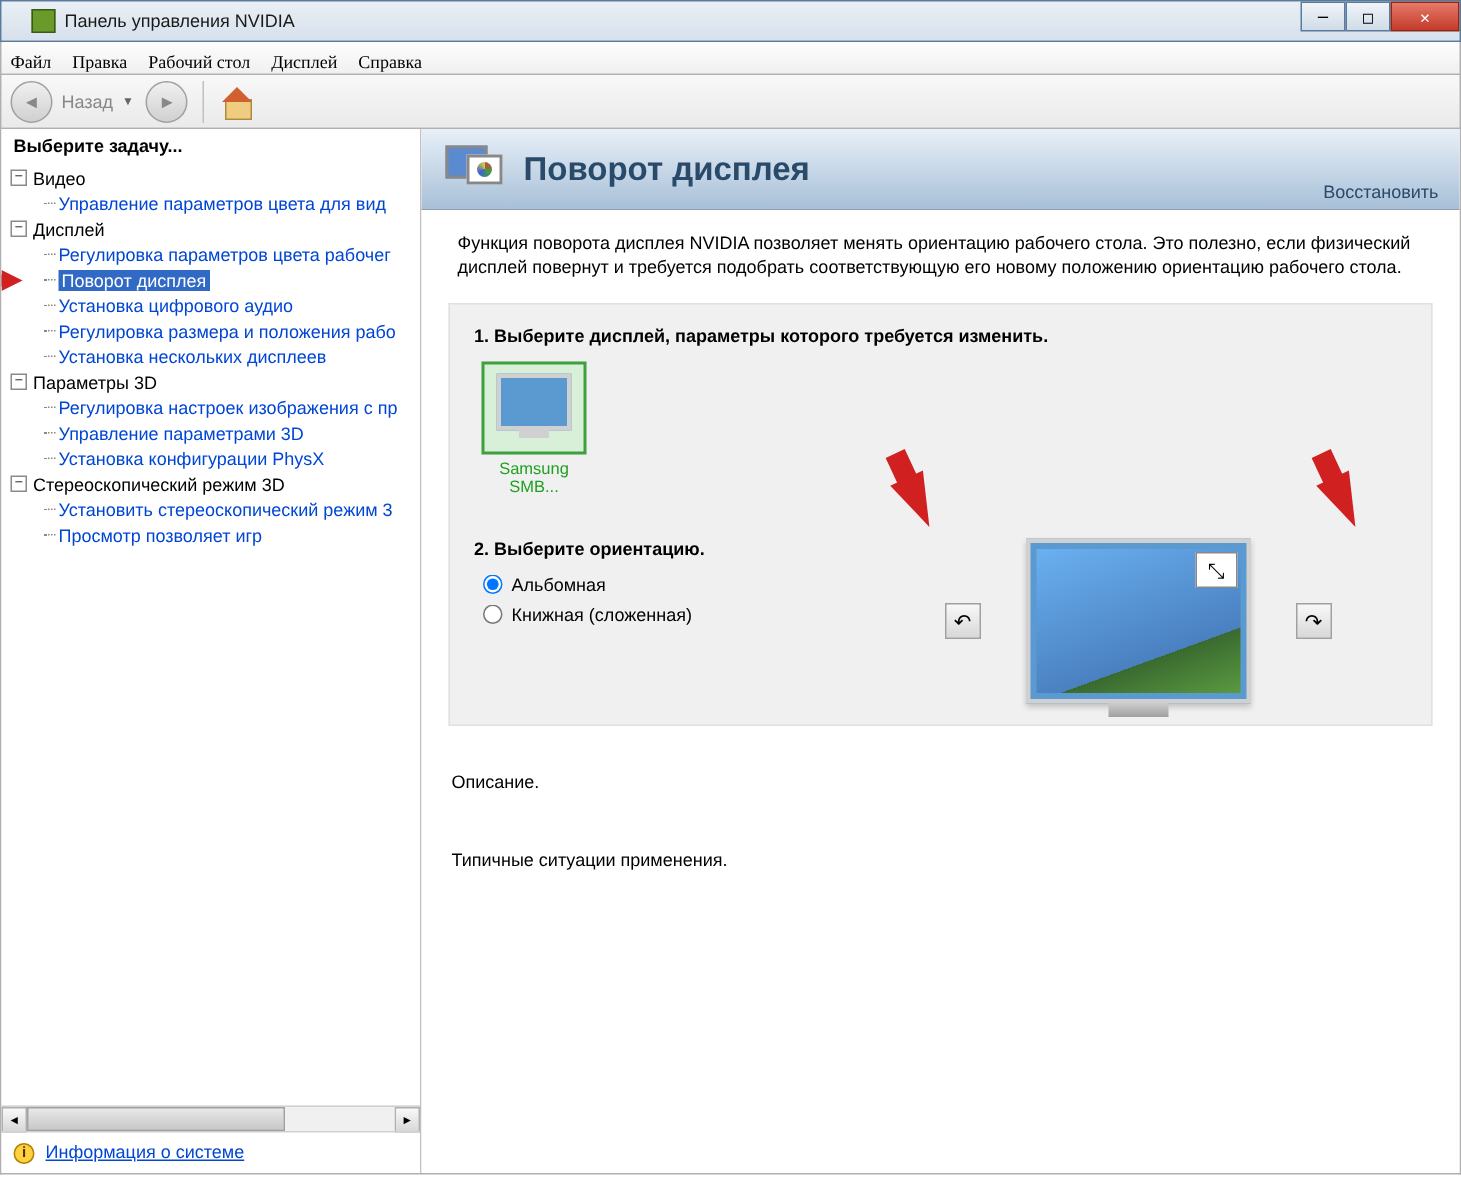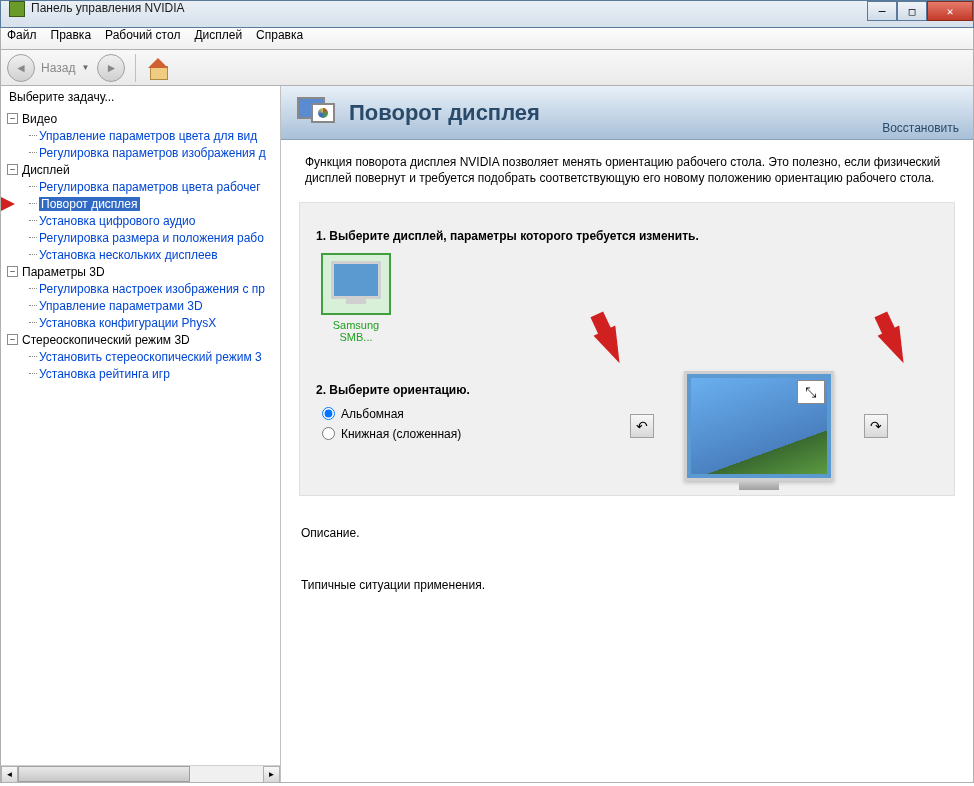--- a/index.html
+++ b/index.html
@@ -1,45 +1,45 @@
 <!DOCTYPE html>
 <html><head>
 <meta charset="utf-8">
 <style>
 * { box-sizing: border-box; margin: 0; padding: 0; }
 body { font-family: "Segoe UI", Tahoma, sans-serif; font-size: 12px; background: #fff; width: 974px; height: 786px; overflow: hidden; }
 
 
-.titlebar { height: 28px; background: linear-gradient(#e9eff5, #d7e1ec); border: 1px solid #5a7a9c; display: flex; align-items: flex-start; padding: 0 8px; position: relative; }
+.titlebar { height: 28px; background: linear-gradient(#e9eff5, #d7e1ec); border: 1px solid #5a7a9c; display: flex; align-items: center; padding: 0 20px; position: relative; }
 .titlebar-icon { width: 16px; height: 16px; background: #6a9a2a; border: 1px solid #3a5a1a; margin-right: 6px; }
 .titlebar-text { color: #1a1a1a; font-size: 12px; }
 .winbtns { position: absolute; right: 0; top: 0; display: flex; }
 .winbtn { width: 30px; height: 20px; border: 1px solid #5a7a9c; background: linear-gradient(#f0f4f8,#d0dce8); display: flex; align-items: center; justify-content: center; font-family: monospace; font-size: 11px; }
 .winbtn.close { width: 46px; background: linear-gradient(#e67a6a,#c33a2a); color: #fff; border-color: #8a2a1a; }
 
 
-.menubar { height: 22px; background: linear-gradient(#fdfdfd,#f0f0f0); border: 1px solid #b0b0b0; border-top: none; display: flex; align-items: flex-start; padding: 0 6px; gap: 14px; }
+.menubar { height: 22px; background: linear-gradient(#fdfdfd,#f0f0f0); border: 1px solid #b0b0b0; border-top: none; display: flex; align-items: flex-end; padding: 0 6px; gap: 14px; font-family: Liberation Serif, serif; }
 .menuitem { font-size: 12px; color: #000; cursor: default; }
 
 
 .toolbar { height: 36px; background: linear-gradient(#f8f8f8,#eaeaea); border: 1px solid #b0b0b0; border-top: none; display: flex; align-items: center; padding: 0 6px; gap: 6px; }
 .navbtn { width: 28px; height: 28px; border-radius: 50%; background: linear-gradient(#f0f0f0,#d0d0d0); border: 1px solid #a0a0a0; display: flex; align-items: center; justify-content: center; color: #888; }
 .navlabel { color: #888; font-size: 12px; }
 .dropdown-arrow { width: 10px; color: #666; font-size: 8px; }
 .sep { width: 1px; height: 28px; background: #c0c0c0; margin: 0 4px; }
 .home-icon { width: 24px; height: 24px; position: relative; }
 .home-icon::before { content: ""; position: absolute; left: 4px; top: 10px; width: 16px; height: 12px; background: #f0cc80; border: 1px solid #b08a40; }
 .home-icon::after { content: ""; position: absolute; left: 2px; top: 2px; width: 0; height: 0; border-left: 10px solid transparent; border-right: 10px solid transparent; border-bottom: 10px solid #d06030; }
 
 
 .main { display: flex; height: 697px; border: 1px solid #b0b0b0; border-top: none; }
 
 
 .sidebar { width: 280px; background: #fff; border-right: 1px solid #c0c0c0; display: flex; flex-direction: column; }
-.sidebar-title { padding: 4px 8px; font-weight: normal; font-size: 12px; }
+.sidebar-title { padding: 4px 8px; font-weight: bold; font-size: 12px; }
 .tree { flex: 1; overflow: hidden; padding: 2px 0; }
 .tree-node { white-space: nowrap; }
 .tree-row { display: flex; align-items: center; height: 17px; padding-left: 6px; }
 .tree-toggle { width: 11px; height: 11px; border: 1px solid #8a8a8a; background: #fff; display: flex; align-items: center; justify-content: center; font-size: 9px; line-height: 1; margin-right: 4px; color: #444; font-family: monospace; }
 .tree-label { color: #000; font-size: 12px; }
 .tree-children { padding-left: 18px; }
 .tree-leaf { display: flex; align-items: center; height: 17px; padding-left: 10px; position: relative; }
 .tree-leaf::before { content: ""; width: 8px; height: 1px; border-top: 1px dotted #888; margin-right: 2px; }
 .tree-link { color: #0046d5; font-size: 12px; cursor: pointer; }
 .tree-link.selected { background: #316ac5; color: #fff; padding: 0 2px; }
@@ -58,21 +58,21 @@
 .content-header { height: 54px; background: linear-gradient(#e8f0f8,#a8c0d8); border-bottom: 1px solid #8aa0b8; display: flex; align-items: center; padding: 0 16px; position: relative; }
 .header-icon { width: 40px; height: 40px; margin-right: 12px; position: relative; }
 .header-icon .mon1 { position: absolute; left: 0; top: 4px; width: 28px; height: 22px; background: #5a8ad0; border: 2px solid #888; }
 .header-icon .mon2 { position: absolute; left: 14px; top: 10px; width: 24px; height: 20px; background: #fff; border: 2px solid #888; display: flex; align-items: center; justify-content: center; }
 .header-icon .mon2::after { content: ""; width: 10px; height: 10px; border-radius: 50%; background: conic-gradient(#d04040,#40a040,#4060d0,#d0d040); }
 .header-title { font-size: 22px; font-weight: 600; color: #2a4a6a; }
 .restore-link { position: absolute; right: 14px; bottom: 4px; color: #2a4a6a; font-size: 12px; cursor: pointer; }
 .content-body { flex: 1; padding: 14px 18px; overflow: hidden; }
 .desc { font-size: 12px; color: #000; margin-bottom: 16px; padding: 0 6px; line-height: 1.35; }
 .panel { background: #f0f0f0; border: 1px solid #e0e0e0; padding: 14px 16px; }
-.step-title { font-weight: bold; font-size: 12px; margin-bottom: 10px; margin-top: 12px; }
+.step-title { font-weight: bold; font-size: 12px; margin-bottom: 10px; }
 .display-tile { width: 80px; text-align: center; }
 .display-box { width: 70px; height: 62px; border: 2px solid #40a040; background: #d8f0d8; margin: 0 auto 4px; padding: 4px; }
 .display-mon { width: 50px; height: 38px; background: #5a9ad0; border: 3px solid #d0d0d0; margin: 2px auto 0; position: relative; }
 .display-mon::after { content: ""; position: absolute; bottom: -8px; left: 50%; transform: translateX(-50%); width: 20px; height: 6px; background: #d0d0d0; }
 .display-label { color: #20a020; font-size: 11px; }
 .step2 { margin-top: 28px; display: flex; align-items: flex-start; position: relative; }
 .orient-block { flex: 0 0 auto; }
 .radio-list { margin-top: 8px; padding-left: 6px; }
 .radio-row { display: flex; align-items: flex-start; height: 20px; }
 .radio-row input { margin-right: 6px; }
@@ -127,23 +127,20 @@
 
       <div class="tree-node">
         <div class="tree-row">
           <div class="tree-toggle">−</div>
           <span class="tree-label">Видео</span>
         </div>
         <div class="tree-children">
           <div class="tree-leaf">
               <span class="tree-link">Управление параметров цвета для вид</span>
             </div>
-          <div class="tree-leaf">
-              <span class="tree-link">Регулировка параметров изображения д</span>
-            </div>
         </div>
       </div>
 
       <div class="tree-node">
         <div class="tree-row">
           <div class="tree-toggle">−</div>
           <span class="tree-label">Дисплей</span>
         </div>
         <div class="tree-children">
           <div class="tree-leaf">
@@ -186,32 +183,36 @@
       <div class="tree-node">
         <div class="tree-row">
           <div class="tree-toggle">−</div>
           <span class="tree-label">Стереоскопический режим 3D</span>
         </div>
         <div class="tree-children">
           <div class="tree-leaf">
               <span class="tree-link">Установить стереоскопический режим 3</span>
             </div>
           <div class="tree-leaf">
-              <span class="tree-link">Установка рейтинга игр</span>
+              <span class="tree-link">Просмотр позволяет игр</span>
             </div>
         </div>
       </div>
 
     </div>
     <div class="hscroll">
       <div class="hscroll-btn">◄</div>
       <div class="hscroll-track">
           <div class="hscroll-thumb"></div>
         </div>
       <div class="hscroll-btn">►</div>
+    </div>
+    <div class="sysinfo">
+      <span class="sysinfo-icon">i</span>
+      <a class="sysinfo-link">Информация о системе</a>
     </div>
   </div>
 
   <div class="content">
     <div class="content-header">
       <div class="header-icon">
         <div class="mon1"></div>
           <div class="mon2"></div>
       </div>
       <div class="header-title">Поворот дисплея</div>

